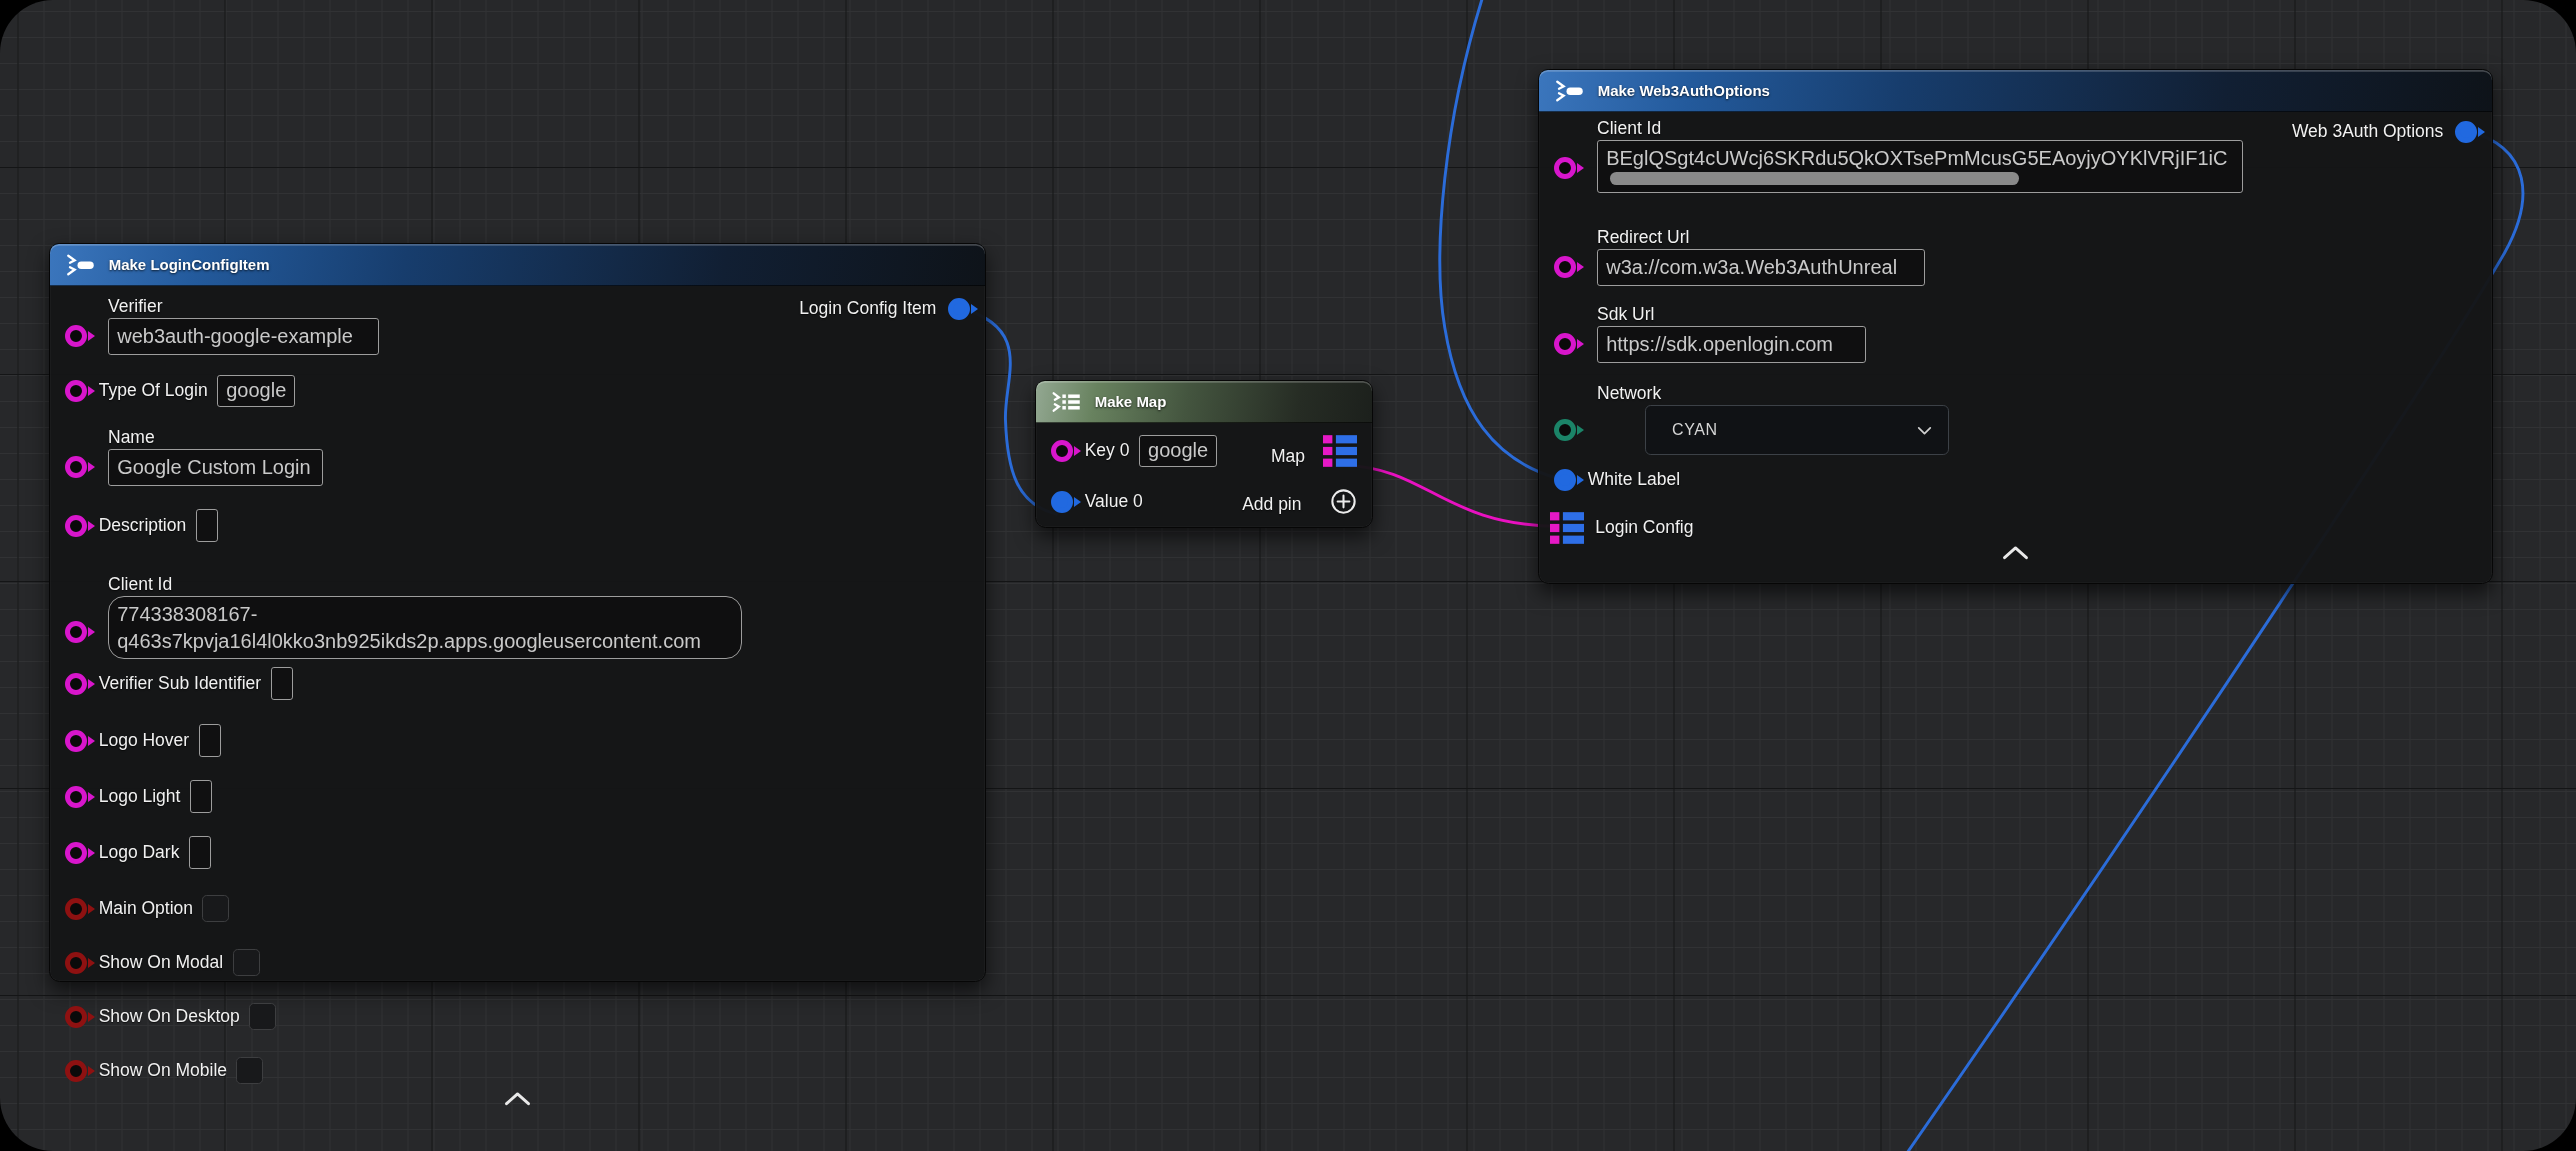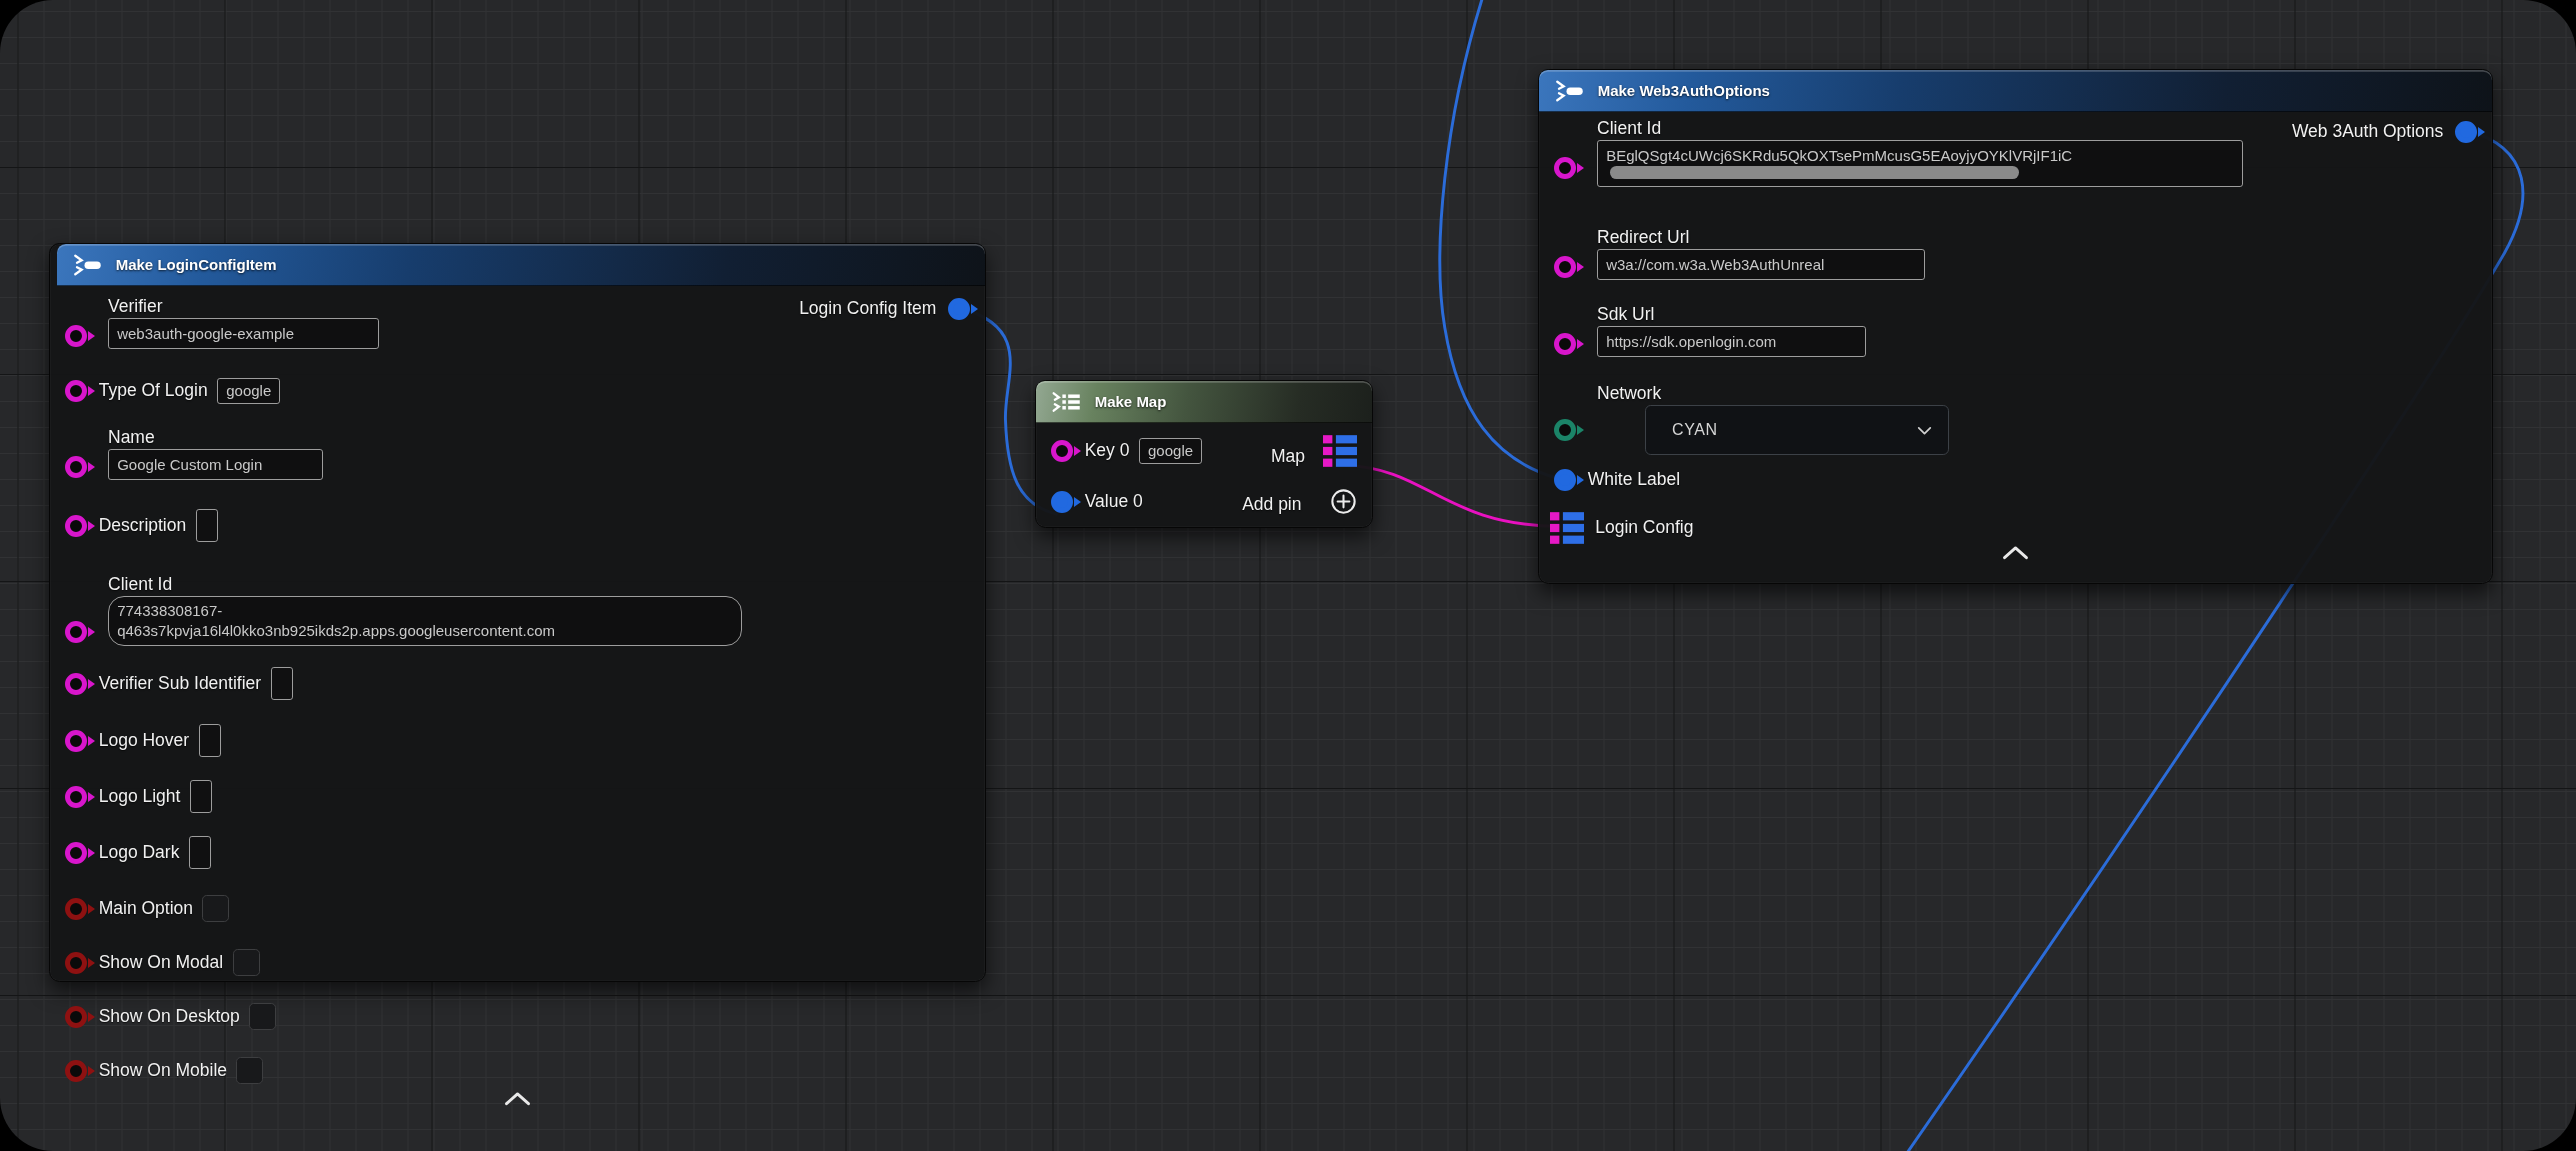--- a/index.html
+++ b/index.html
@@ -46,21 +46,21 @@
   .pin.filled { background:var(--pc); }
   .pin::after { content:""; position:absolute; left:17.5px; top:50%; transform:translateY(-50%);
     width:0; height:0; border-left:7.6px solid var(--pc);
     border-top:5.3px solid transparent; border-bottom:5.3px solid transparent; }
   .pin.string { --pc:#d816cc; }
   .pin.bool   { --pc:#8e1111; }
   .pin.struct { --pc:#2169e0; }
   .pin.enum   { --pc:#1b8468; }
 
   .tbox { background:#0f0f10; border:1.2px solid #9d9d9d; border-radius:2.9px;
-    color:#c9c9c9; font-size:15px; padding:5.8px 8.2px; white-space:nowrap; overflow:hidden; }
+    color:#c9c9c9; font-size:20px; padding:5.8px 8.2px; white-space:nowrap; overflow:hidden; }
   .tbox.inline { margin-left:9.4px; padding:3.5px 8.2px; }
   .sbox { width:22px; height:33px; background:#101011; border:1.2px solid #9d9d9d;
     border-radius:2.9px; margin-left:9.4px; flex:none; }
   .cbox { width:27px; height:27px; background:#18191b; border:1.2px solid #3d3e40;
     border-radius:4.7px; margin-left:9.4px; flex:none; }
   .multiline { white-space:normal; line-height:1.35; padding:3.5px 8.2px;border-radius:16px; }
 
   .scrollwrap .tbox { padding-bottom:3.5px; }
   .hscroll { height:13px; width:409px; background:#8a8a8a; border-radius:6.4px; margin:2.3px 0 3.5px 3.5px; }
 
@@ -81,21 +81,21 @@
 
 <div class="canvas">
 
   <svg class="wires" viewBox="0 0 4404 1968">
     <path stroke="#2b6cd9" d="M 2537 -12 C 2470 200, 2448 430, 2470 560 C 2494 706, 2556 788, 2664 818"></path>
     <path stroke="#2b6cd9" d="M 1643 527 C 1768 562, 1716 648, 1719 718 C 1722 806, 1739 862, 1806 879"></path>
     <path stroke="#e911c1" d="M 2302 796 C 2440 800, 2468 898, 2666 900"></path>
     <path stroke="#2b6cd9" d="M 4216 223 C 4330 252, 4332 342, 4282 432 C 4180 610, 3706 1330, 3250 1986"></path>
   </svg>
 
-  <div class="node" style="left:49px; top:243px; width:937px; height:739px;padding-left:7px;">
+  <div class="node" style="left:49px; top:243px; width:937px; height:739px;">
     <div class="node-header hdr-blue">
       <svg class="hdr-icon" width="32" height="22" viewBox="0 0 54 38">
         <path d="M5 3 L16 11 L8 15" stroke="#fff" stroke-width="4" fill="none" stroke-linecap="round"></path>
         <path d="M5 35 L16 27 L8 23" stroke="#fff" stroke-width="4" fill="none" stroke-linecap="round"></path>
         <rect x="21" y="13" width="28" height="13" rx="6.5" fill="#fff"></rect>
       </svg>
       <span class="node-title">Make LoginConfigItem</span>
     </div>
 
     <div class="row out" style="top:46px">

